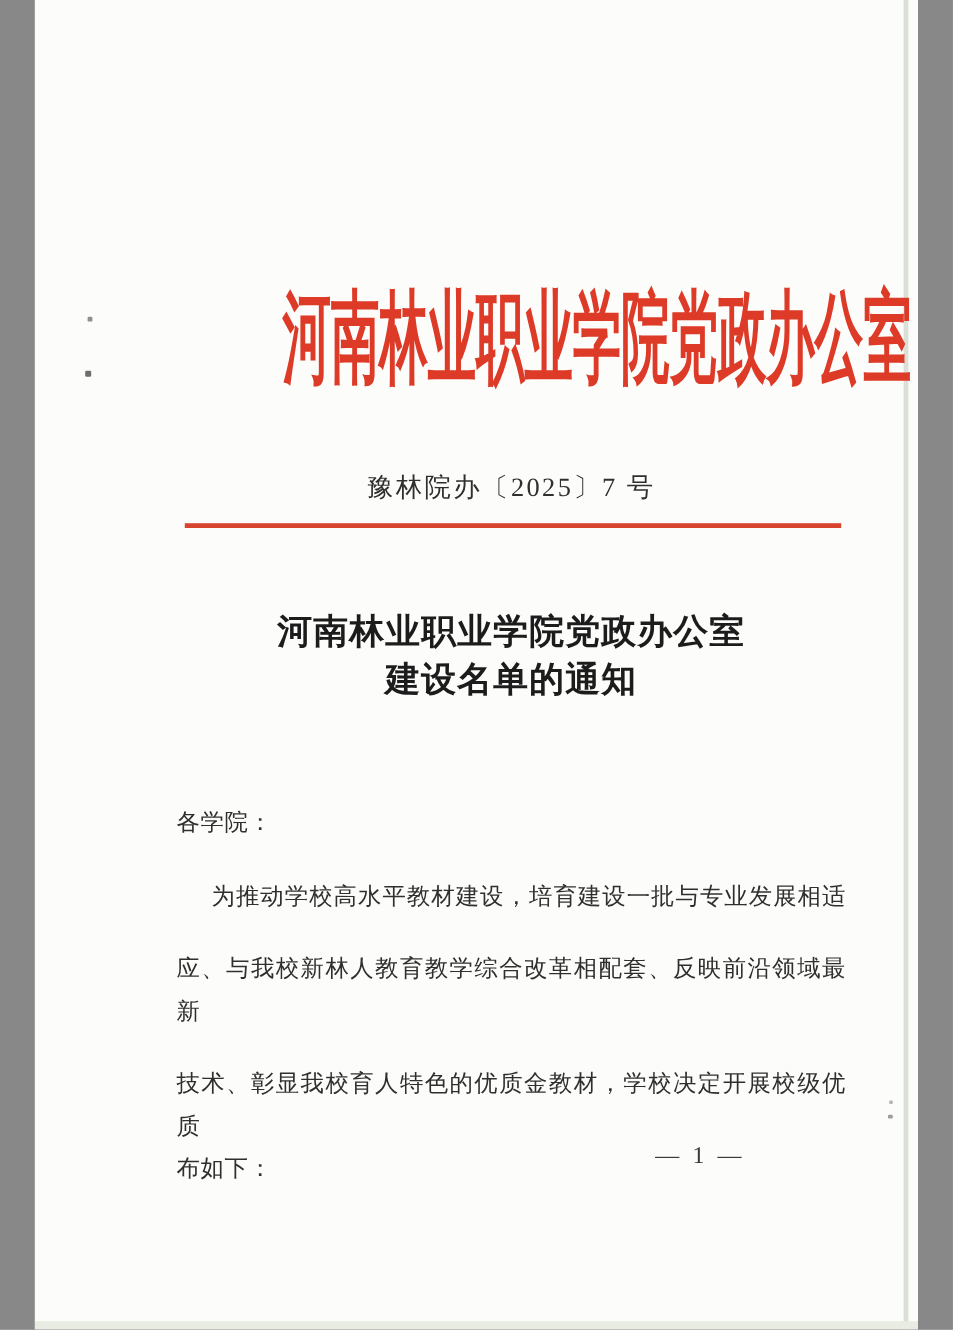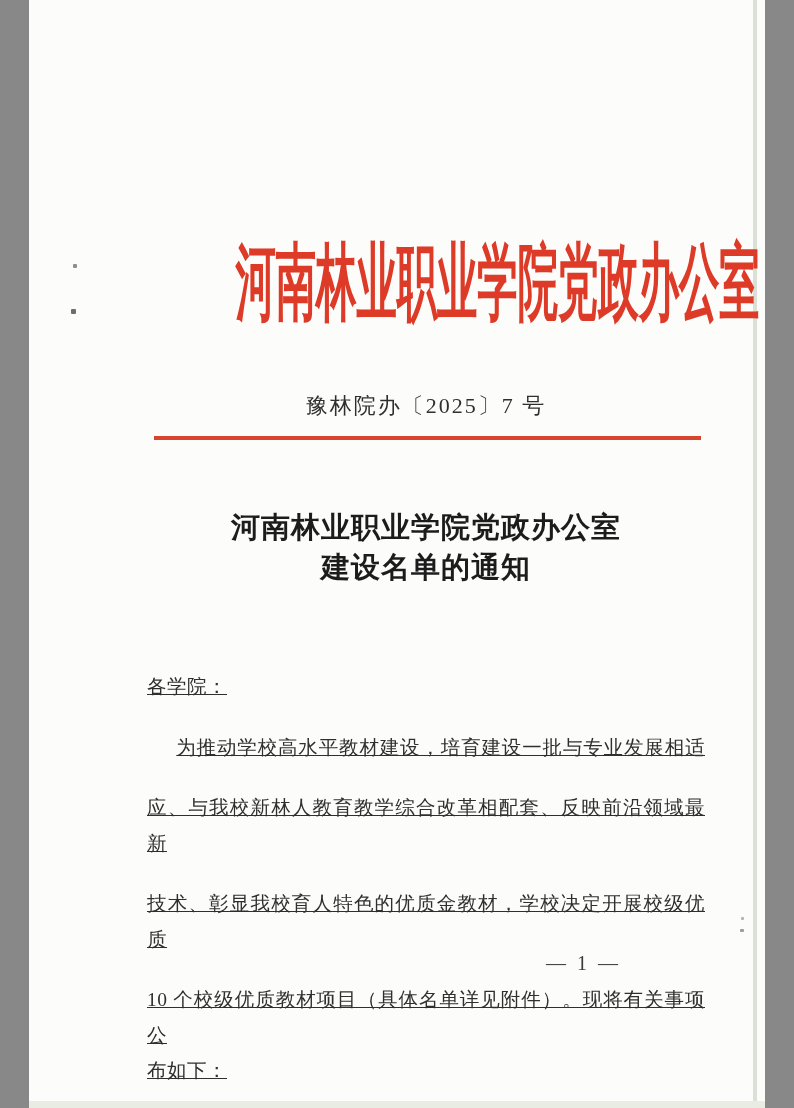--- a/index.html
+++ b/index.html
@@ -62,21 +62,21 @@
     letter-spacing: 1px;
   }
 
   
   .body-text {
     position: absolute; left: 118px; top: 669px; width: 558px;
     font-size: 19.5px; line-height: 35.5px;
     color: var(--body-text, #2f2f2f);
     letter-spacing: 0.5px;
   }
-  .b-line { width: 558px; text-decoration: underline; }
+  .b-line { width: 558px; }
   .b-line.justify {
     text-align: justify;
     text-align-last: justify;
     text-justify: inter-character;
     margin-top: 25px;
   }
   .b-line.indent { text-indent: 1.5em; }
 
   
   .page-number {
@@ -107,19 +107,18 @@
   <div class="doc-title">
     <div>河南林业职业学院党政办公室</div>
     <div>建设名单的通知</div>
   </div>
 
   <div class="body-text">
     <div class="b-line">各学院：</div>
     <div class="b-line justify indent">为推动学校高水平教材建设，培育建设一批与专业发展相适</div>
     <div class="b-line justify">应、与我校新林人教育教学综合改革相配套、反映前沿领域最新</div>
     <div class="b-line justify">技术、彰显我校育人特色的优质金教材，学校决定开展校级优质</div>
-    <div class="b-line justify">10 个校级优质教材项目（具体名单详见附件）。现将有关事项公</div>
     <div class="b-line">布如下：</div>
   </div>
 
   <div class="page-number">— 1 —</div>
 
 </div>
 
 </body></html>

